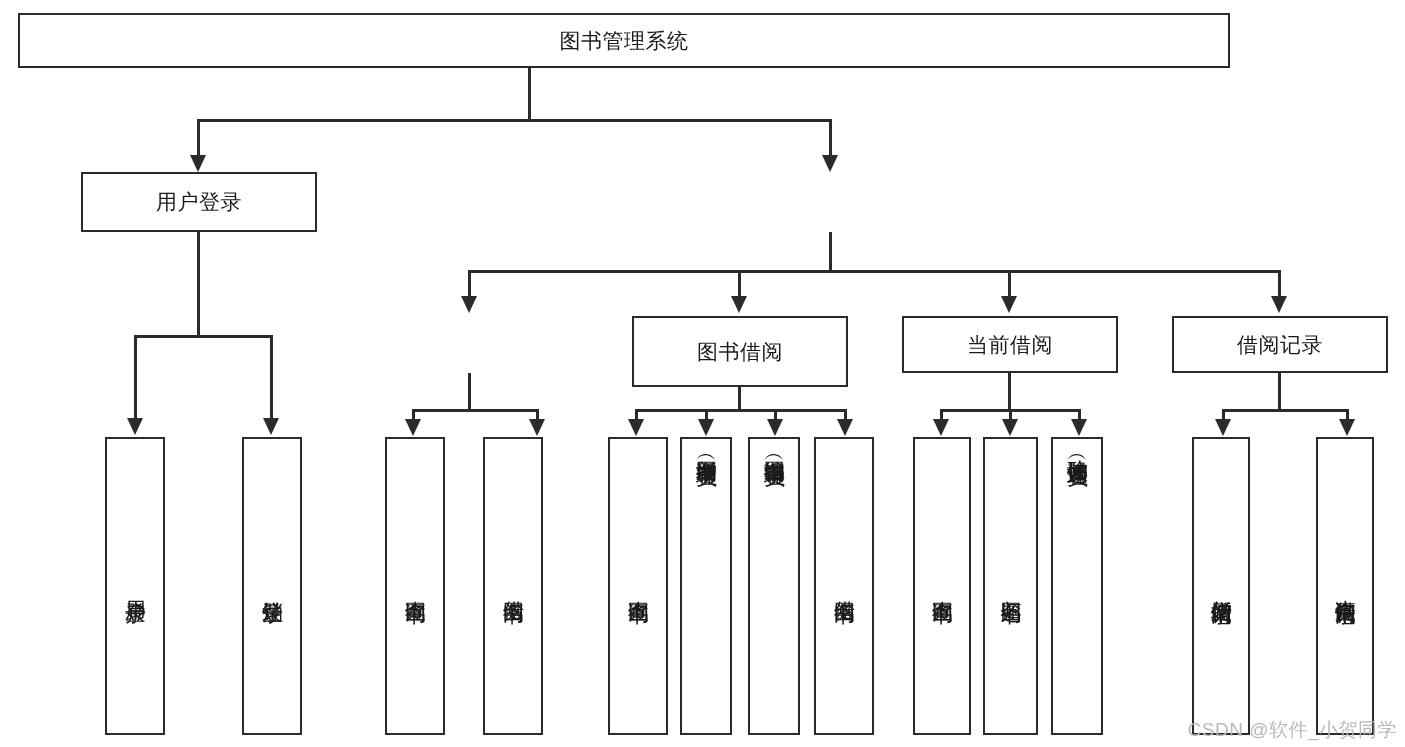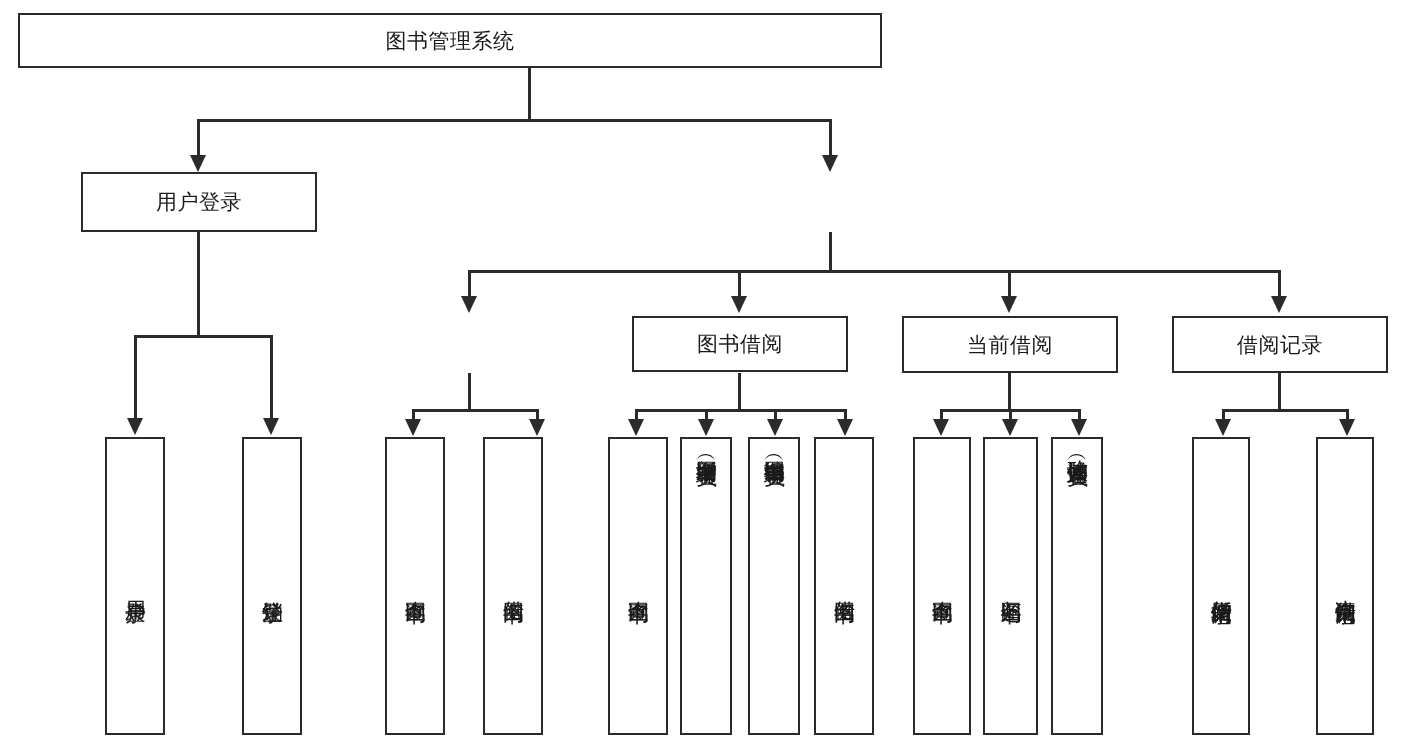--- a/index.html
+++ b/index.html
@@ -84,21 +84,21 @@
     white-space: nowrap;
     z-index: 5;
     letter-spacing: 0.5px;
   }
 </style>
 </head>
 <body>
 
 <div id="canvas">
 
-  <div class="node h" style="left:18px; top:13px; width:864px; height:55px;">
+  <div class="node h" style="left:18px; top:13px; width:1212px; height:55px;">
     <span>图书管理系统</span>
   </div>
 
   <div class="edge vline" style="left:528px; top:68px; height:52px;"></div>
 
   <div class="edge hline" style="left:197px; top:119px; width:635px;"></div>
 
   <div class="edge vline" style="left:197px; top:119px; height:38px;"></div>
   <div class="arrow" style="left:190px; top:155px;"></div>
 
@@ -121,21 +121,21 @@
   <div class="edge hline" style="left:468px; top:270px; width:810px;"></div>
   <div class="edge vline" style="left:468px; top:270px; height:28px;"></div>
   <div class="arrow" style="left:461px; top:296px;"></div>
   <div class="edge vline" style="left:738px; top:270px; height:28px;"></div>
   <div class="arrow" style="left:731px; top:296px;"></div>
   <div class="edge vline" style="left:1008px; top:270px; height:28px;"></div>
   <div class="arrow" style="left:1001px; top:296px;"></div>
   <div class="edge vline" style="left:1278px; top:270px; height:28px;"></div>
   <div class="arrow" style="left:1271px; top:296px;"></div>
 
-  <div class="node h" style="left:632px; top:316px; width:216px; height:56px;text-align:right;">
+  <div class="node h" style="left:632px; top:316px; width:216px; height:71px;text-align:right;">
     <span>图书借阅</span>
   </div>
   <div class="node h" style="left:1172px; top:316px; width:216px; height:57px;">
     <span>借阅记录</span>
   </div>
   <div class="node h" style="left:902px; top:316px; width:216px; height:57px;">
     <span>当前借阅</span>
   </div>
 
   <div class="edge vline" style="left:468px; top:373px; height:38px;"></div>
@@ -209,14 +209,15 @@
     <span class="vtext">确认归还（管理员）</span>
   </div>
 
   <div class="node v mid" style="left:1192px; top:437px; width:58px; height:298px;">
     <span class="vtext">新增借阅记录</span>
   </div>
   <div class="node v mid" style="left:1316px; top:437px; width:58px; height:298px;">
     <span class="vtext">查询借阅记录</span>
   </div>
 
+  <div id="watermark">CSDN @软件_小贺同学</div>
 
 </div>
 
 </body></html>

